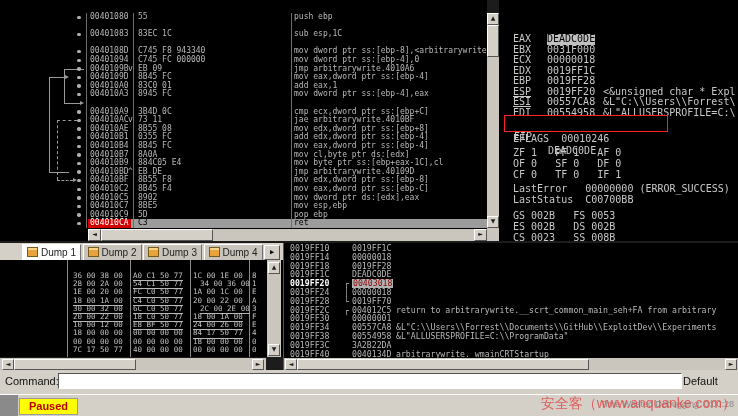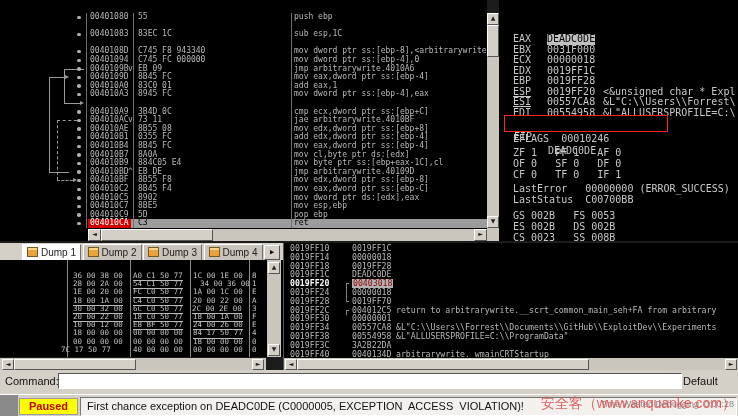--- a/index.html
+++ b/index.html
@@ -194,26 +194,26 @@
   <div class="dump">
     <div class="dsep" style="left:67px"></div>
     <div class="dsep" style="left:130px"></div>
     <div class="dsep" style="left:190px"></div>
     <div class="dsep" style="left:249px"></div>
     <div class="dump-rows" id="dump-rows">
         <div class="hrow" style="top: 0px; left: 0px; width: 266px;"><div class="hg mono" style="left: 73px;">36 00 38 00</div><div class="hg mono u" style="left: 133px;">A0 C1 50 77</div><div class="hg mono" style="left: 193px;">1C 00 1E 00</div><div class="hg mono" style="left: 252px;">8</div></div>
         <div class="hrow" style="top: 8.2px; left: 0px; width: 266px;"><div class="hg mono" style="left: 73px;">28 00 2A 00</div><div class="hg mono u" style="left: 133px;">54 C1 50 77</div><div class="hg mono" style="left: 200px;">34 00 36 00</div><div class="hg mono" style="left: 252px;">1</div></div>
         <div class="hrow" style="top: 16.4px; left: 0px; width: 266px;"><div class="hg mono" style="left: 73px;">1E 00 20 00</div><div class="hg mono u" style="left: 133px;">FC C0 50 77</div><div class="hg mono" style="left: 193px;">1A 00 1C 00</div><div class="hg mono" style="left: 252px;">E</div></div>
         <div class="hrow" style="top: 24.6px; left: 0px; width: 266px;"><div class="hg mono u" style="left: 73px;">18 00 1A 00</div><div class="hg mono u" style="left: 133px;">C4 C0 50 77</div><div class="hg mono" style="left: 193px;">20 00 22 00</div><div class="hg mono" style="left: 252px;">A</div></div>
-        <div class="hrow" style="top: 32.8px; left: 0px; width: 266px;"><div class="hg mono u" style="left: 73px;">30 00 32 00</div><div class="hg mono u" style="left: 133px;">6C C0 50 77</div><div class="hg mono u" style="left: 192px;">2C 00 2E 00</div><div class="hg mono" style="left: 252px;">3</div></div>
+        <div class="hrow" style="top: 32.8px; left: 0px; width: 266px;"><div class="hg mono u" style="left: 73px;">30 00 32 00</div><div class="hg mono u" style="left: 133px;">6C C0 50 77</div><div class="hg mono u" style="left: 200px;">2C 00 2E 00</div><div class="hg mono" style="left: 252px;">3</div></div>
         <div class="hrow" style="top: 41px; left: 0px; width: 266px;"><div class="hg mono u" style="left: 73px;">20 00 22 00</div><div class="hg mono u" style="left: 133px;">18 C0 50 77</div><div class="hg mono u" style="left: 193px;">18 00 1A 00</div><div class="hg mono" style="left: 252px;">F</div></div>
         <div class="hrow" style="top: 49.2px; left: 0px; width: 266px;"><div class="hg mono" style="left: 73px;">10 00 12 00</div><div class="hg mono u" style="left: 133px;">E8 BF 50 77</div><div class="hg mono u" style="left: 193px;">24 00 26 00</div><div class="hg mono" style="left: 252px;">E</div></div>
         <div class="hrow" style="top: 57.4px; left: 0px; width: 266px;"><div class="hg mono" style="left: 73px;">18 00 00 00</div><div class="hg mono" style="left: 133px;">00 00 00 00</div><div class="hg mono u" style="left: 193px;">84 17 50 77</div><div class="hg mono" style="left: 252px;">4</div></div>
         <div class="hrow" style="top: 65.6px; left: 0px; width: 266px;"><div class="hg mono" style="left: 73px;">00 00 00 00</div><div class="hg mono" style="left: 133px;">00 00 00 00</div><div class="hg mono" style="left: 193px;">18 00 00 00</div><div class="hg mono" style="left: 252px;">0</div></div>
-        <div class="hrow" style="top: 73.8px; left: 0px; width: 266px;"><div class="hg mono" style="left: 61px;">7C 17 50 77</div><div class="hg mono" style="left: 133px;">40 00 00 00</div><div class="hg mono" style="left: 193px;">00 00 00 00</div><div class="hg mono" style="left: 252px;">0</div></div>
+        <div class="hrow" style="top: 73.8px; left: 0px; width: 266px;"><div class="hg mono" style="left: 73px;">7C 17 50 77</div><div class="hg mono" style="left: 133px;">40 00 00 00</div><div class="hg mono" style="left: 193px;">00 00 00 00</div><div class="hg mono" style="left: 252px;">0</div></div>
       </div>
 
     <div class="sb" style="left:267px;top:0;width:14px;height:97px">
       <div class="sb-btn" style="left:1px;top:2px;width:10px;height:10px">▲</div>
       <div class="sb-btn" style="left:1px;top:84px;width:10px;height:10px">▼</div>
     </div>
   </div>
 
   <div class="sb" style="left:0;top:358px;width:266px;height:12px">
     <div class="sb-btn" style="left:2px;top:1px;width:10px;height:9px">◄</div>
@@ -249,18 +249,17 @@
 
   <div class="cmdbar">
     <div class="cmdlabel">Command:</div>
     <input class="cmdinput" type="text" value="" style="">
     <div class="cmddefault">Default</div>
   </div>
 
   <div class="statusbar">
     <div class="statusleft"></div>
     <div class="paused">Paused</div>
-    <div class="statusfield">First chance exception on DEADC0DE (C0000005, EXCEPTION  ACCESS  VIOLATION)!</div>
     <div class="timewasted">Time Wasted Debugging: 0:00:28</div>
     <div class="watermark">安全客（www.anquanke.com）</div>
   </div>
 
 </div>
 
 </body></html>

